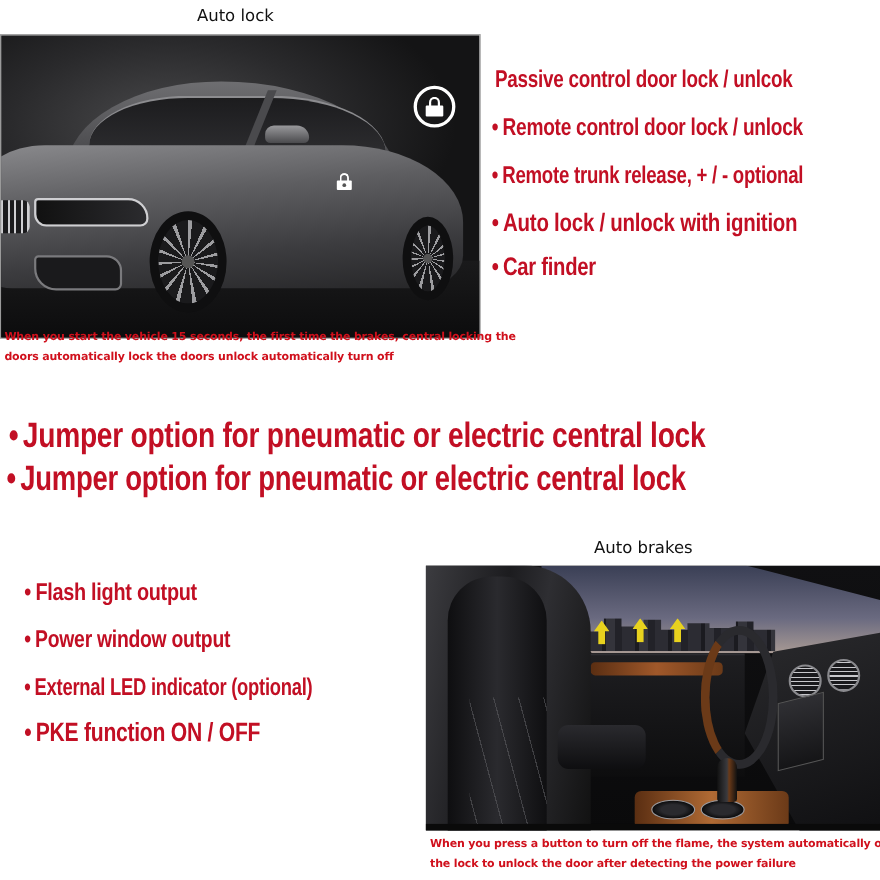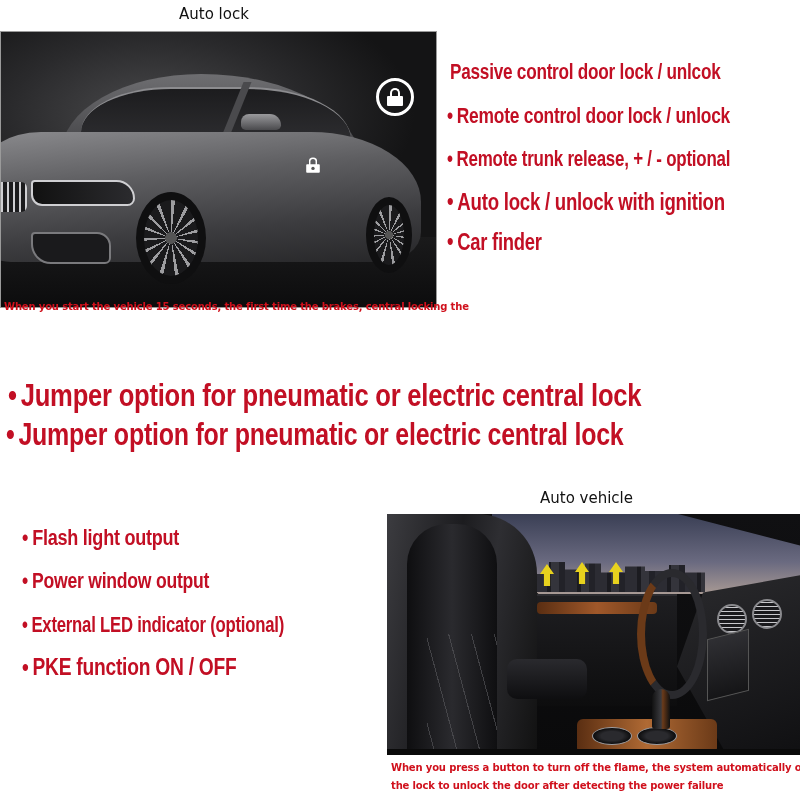--- a/index.html
+++ b/index.html
@@ -251,20 +251,21 @@
       </div>
     </div>
     <div class="lock-glyph door-lock">
       <div class="shackle"></div>
         <div class="body"></div>
     </div>
   </div>
 
   <div class="note" style="left:4px; top:298px;">
     <div>When you start the vehicle 15 seconds, the first time the brakes, central locking the</div>
+    <div>doors automatically lock the doors unlock automatically turn off</div>
   </div>
 
   <div class="feat" style="left:450px; top:59px; font-size:22px; transform:scaleX(0.78);">Passive control door lock / unlcok</div>
 
   <div class="feat" style="left:447px; top:103px; font-size:22px; transform:scaleX(0.79);">
     <span class="bullet">•</span><span>Remote control door lock / unlock</span>
   </div>
   <div class="feat" style="left:447px; top:146px; font-size:22px; transform:scaleX(0.77);">
     <span class="bullet">•</span><span>Remote trunk release, + / - optional</span>
   </div>
@@ -288,21 +289,21 @@
   <div class="feat" style="left:22px; top:568px; font-size:22px; transform:scaleX(0.80);">
     <span class="bullet">•</span><span>Power window output</span>
   </div>
   <div class="feat" style="left:22px; top:612px; font-size:22px; transform:scaleX(0.76);">
     <span class="bullet">•</span><span>External LED indicator (optional)</span>
   </div>
   <div class="feat" style="left:22px; top:653px; font-size:24px; transform:scaleX(0.80);">
     <span class="bullet">•</span><span>PKE function ON / OFF</span>
   </div>
 
-  <div class="caption-title" style="left:540px; top:489px;">Auto vehicle</div>
+  <div class="caption-title" style="left:540px; top:489px;">Auto brakes</div>
 
   <div class="photo" style="left:387px; top:514px; width:413px; height:241px; border:none;">
     <div class="int-scene"></div>
     <div class="int-sky"></div>
     <div class="int-city"></div>
     <div class="arrow-up" style="left:153px; top:50px;"></div>
     <div class="arrow-up" style="left:188px; top:48px;"></div>
     <div class="arrow-up" style="left:222px; top:48px;"></div>
     <div class="int-door"></div>
     <div class="int-trim"></div>

